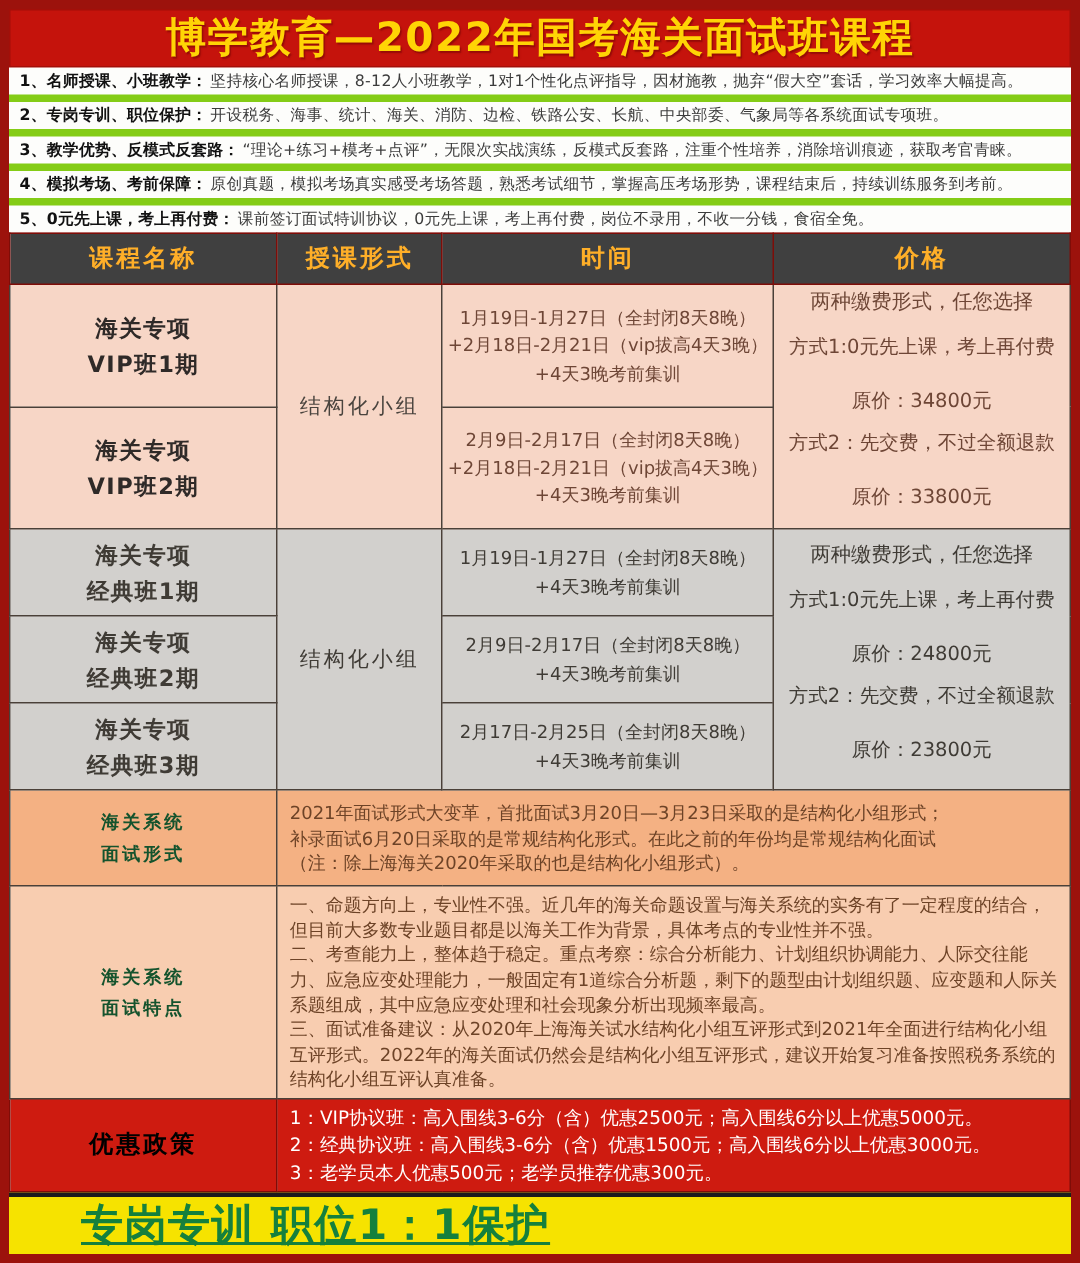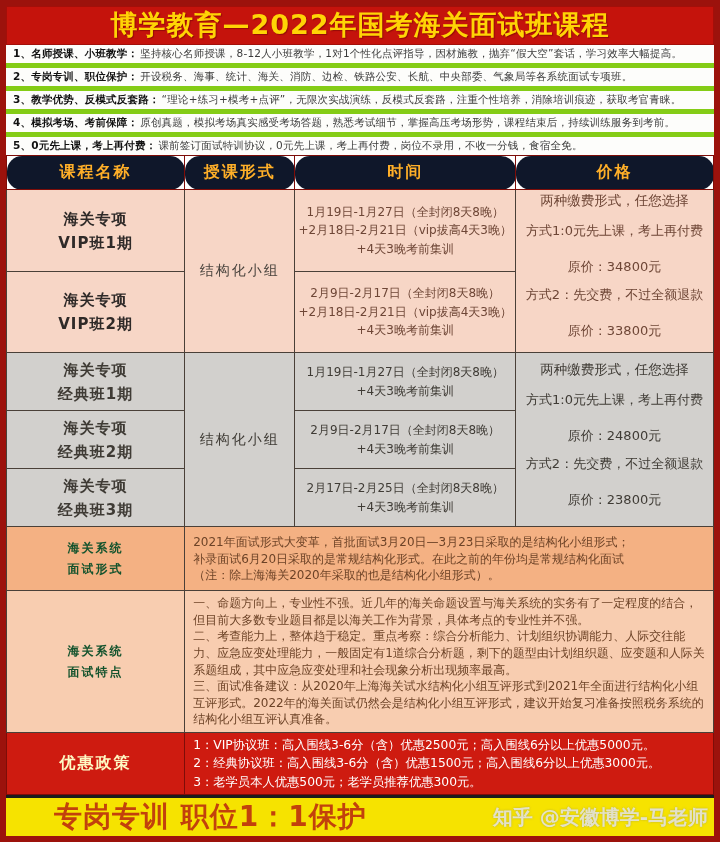--- a/index.html
+++ b/index.html
@@ -18,22 +18,22 @@
              border-bottom:5px solid #84cc16; white-space:nowrap; overflow:hidden;
              font-size:10.5px; color:#3c3c3c; letter-spacing:.2px; }
   .feature:last-child { border-bottom:none; }
   .feature b { color:#111; margin-right:2px; font-weight:bold; }
 
   table { width:100%; border-collapse:collapse; table-layout:fixed; background:#fff; }
   col.c1{width:25.2%} col.c2{width:15.6%} col.c3{width:31.2%} col.c4{width:28%}
   th,td { border:1px solid #4a4038; text-align:center; vertical-align:middle; padding:2px; }
 
   thead tr { height:34px; }
-  th { background:#0f172a; color:#ffaf28; font-size:16px; font-weight:bold; letter-spacing:2px;
-       border-color:#7e0d08;border-radius:15px; }
+  th { background:#404040; color:#ffaf28; font-size:16px; font-weight:bold; letter-spacing:2px;
+       border-color:#7e0d08; }
 
   tr.r-vip  { height:67px; } tr.r-vip td { background:#f7d6c6; }
   tr.r-cls  { height:58px; } tr.r-cls td { background:#d2d0cd; }
 
   .name-cell div { font-size:15px; font-weight:bold; color:#2f2a28; line-height:1.6; letter-spacing:1px; }
   .form-cell { font-size:14px; color:#45413a; letter-spacing:2px; }
   .time-cell div { font-size:12px; line-height:1.55; }
   tr.r-vip .time-cell div { color:#6e4636; }
   tr.r-cls .time-cell div, tr.r-cls .form-cell, tr.r-cls .name-cell div { color:#3f3b35; }
   tr.r-vip .form-cell { color:#4a443e; }
@@ -48,28 +48,28 @@
   tr.r-form { height:64px; }
   tr.r-form td { background:#f4b183; }
   tr.r-feat { height:133px; }
   tr.r-feat td { background:#f8cdb0; }
   .label-cell div { font-size:12px; font-weight:bold; color:#14532d; line-height:1.7; letter-spacing:2px; }
   .info-cell { text-align:left; padding:4px 8px; }
   .info-cell div { font-size:12px; color:#6d4327; line-height:1.38; }
 
   tr.r-disc { height:58px; }
   tr.r-disc td { background:#ce1b10; border-color:#7e0d08; }
-  .disc-label { font-size:16px; font-weight:bold; color:#fef9c3; letter-spacing:2px; }
+  .disc-label { font-size:16px; font-weight:bold; color:#000000; letter-spacing:2px; }
   .disc-body { text-align:left; padding:3px 8px; }
   .disc-body div { font-size:12.3px; color:#ffffff; font-weight:normal; line-height:1.5; }
 
   .footer { height:45px; margin-top:auto; background:#f6e300; border-top:3px solid #1c1c1c;
             display:flex; align-items:center; justify-content:space-between;
             padding:0 40px 0 48px; position:relative; }
-  .footer .seg { color:#c2410c; font-size:28px; font-weight:bold; letter-spacing:1px; white-space:nowrap; }
+  .footer .seg { color:#15803d; font-size:28px; font-weight:bold; letter-spacing:1px; white-space:nowrap;text-decoration:underline; }
   .watermark { position:absolute; right:6px; top:50%; transform:translateY(-50%);
                font-size:20px; font-weight:bold; color:rgba(234,234,234,.82);
                text-shadow:0 0 2px rgba(120,120,120,.5); white-space:nowrap; pointer-events:none; }
 </style>
 </head>
 <body>
 
 <div class="page">
 
   <div class="banner">
@@ -215,16 +215,15 @@
           <div>1：VIP协议班：高入围线3-6分（含）优惠2500元；高入围线6分以上优惠5000元。</div>
           <div>2：经典协议班：高入围线3-6分（含）优惠1500元；高入围线6分以上优惠3000元。</div>
           <div>3：老学员本人优惠500元；老学员推荐优惠300元。</div>
         </td>
       </tr>
     </tbody>
   </table>
 
   <div class="footer">
     <span class="seg">专岗专训 职位1：1保护</span>
-    <span class="watermark">知乎 @安徽博学-马老师</span>
   </div>
 
 </div>
 
 </body></html>

